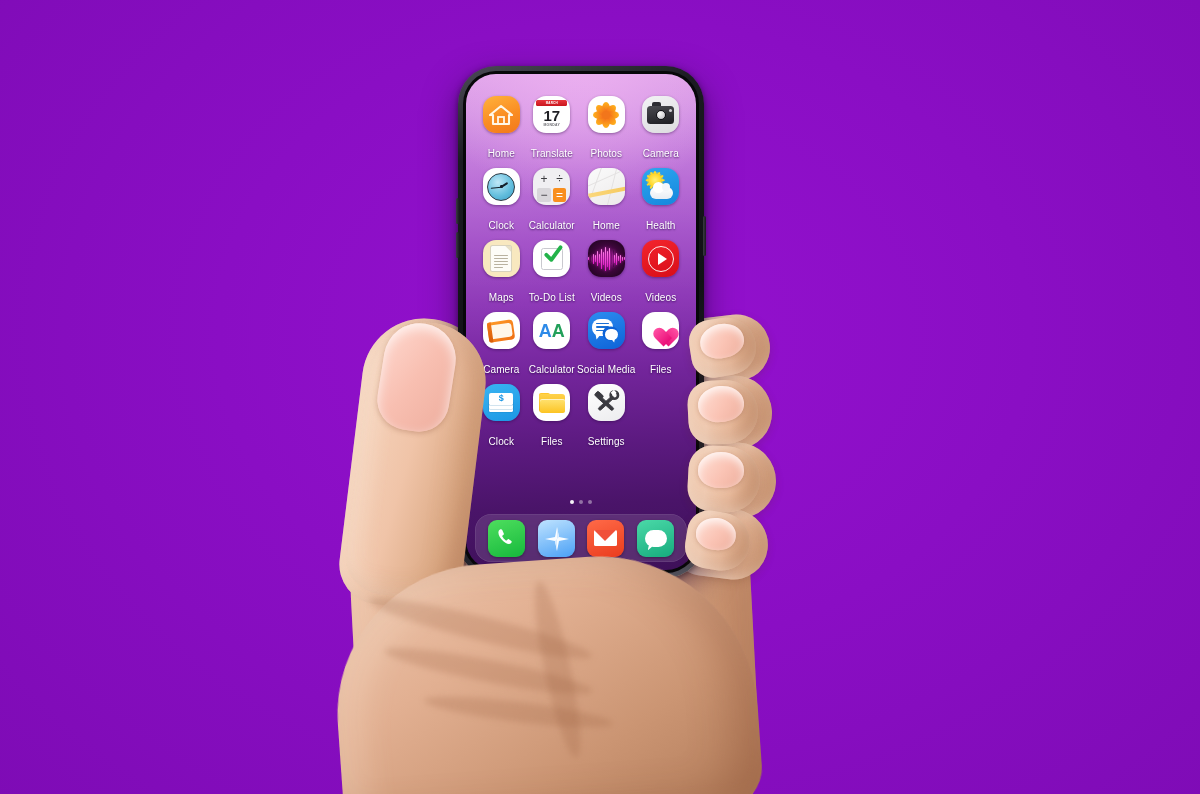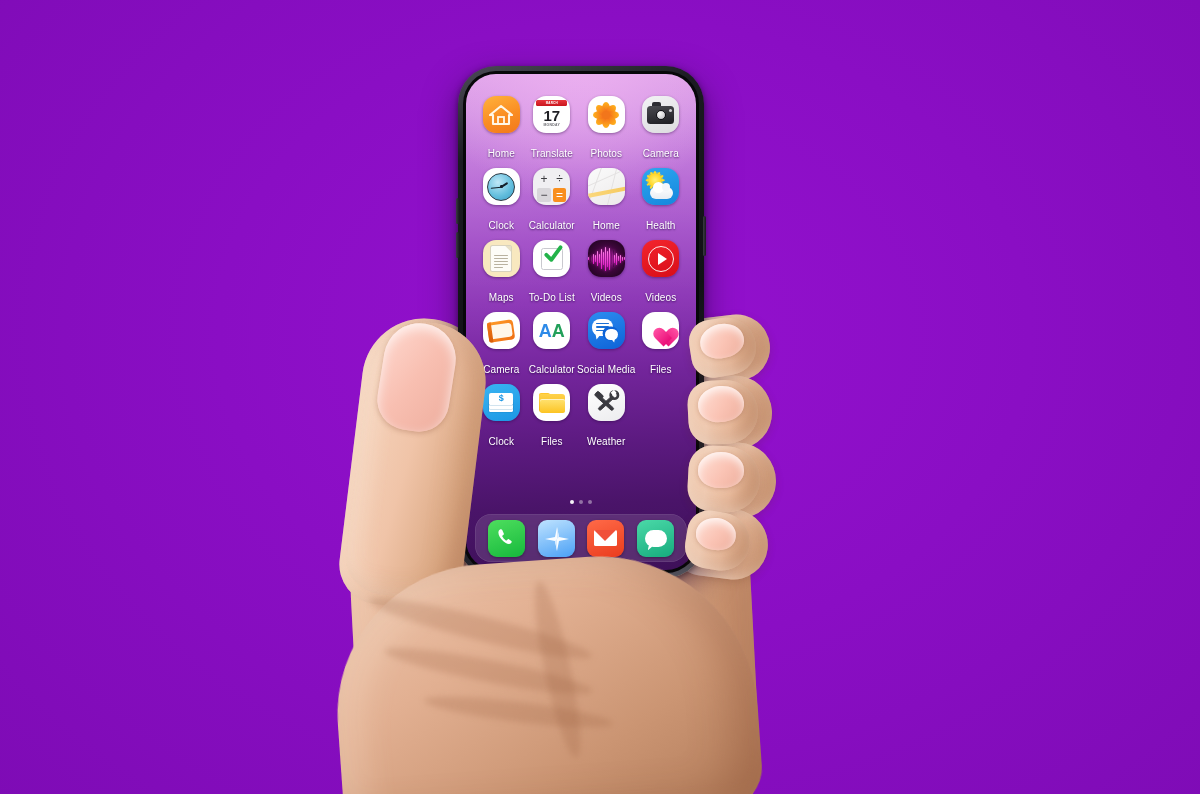--- a/index.html
+++ b/index.html
@@ -669,21 +669,21 @@
               <svg width="28" height="28" viewBox="0 0 32 32">
                 <g stroke="#3a3a40" fill="#3a3a40">
                   <rect x="5" y="14.5" width="22" height="3.6" rx="1.4" transform="rotate(42 16 16)"></rect>
                   <rect x="3.5" y="4.5" width="9" height="6" rx="1.5" transform="rotate(42 8 7.5)"></rect>
                   <rect x="5" y="14.5" width="22" height="3.4" rx="1.4" transform="rotate(-42 16 16)"></rect>
                   <circle cx="25.5" cy="7" r="4.2" fill="none" stroke-width="3"></circle>
                   <rect x="22" y="2" width="5" height="4.5" fill="#ffffff" stroke="none" transform="rotate(-42 24.5 4)"></rect>
                 </g>
               </svg>
             </div>
-            <div class="app-label">Weather</div>
+            <div class="app-label">Settings</div>
           </div>
 
         </div>
 
         <div id="page-dots">
           <div class="pdot active"></div>
           <div class="pdot"></div>
           <div class="pdot"></div>
         </div>
 

